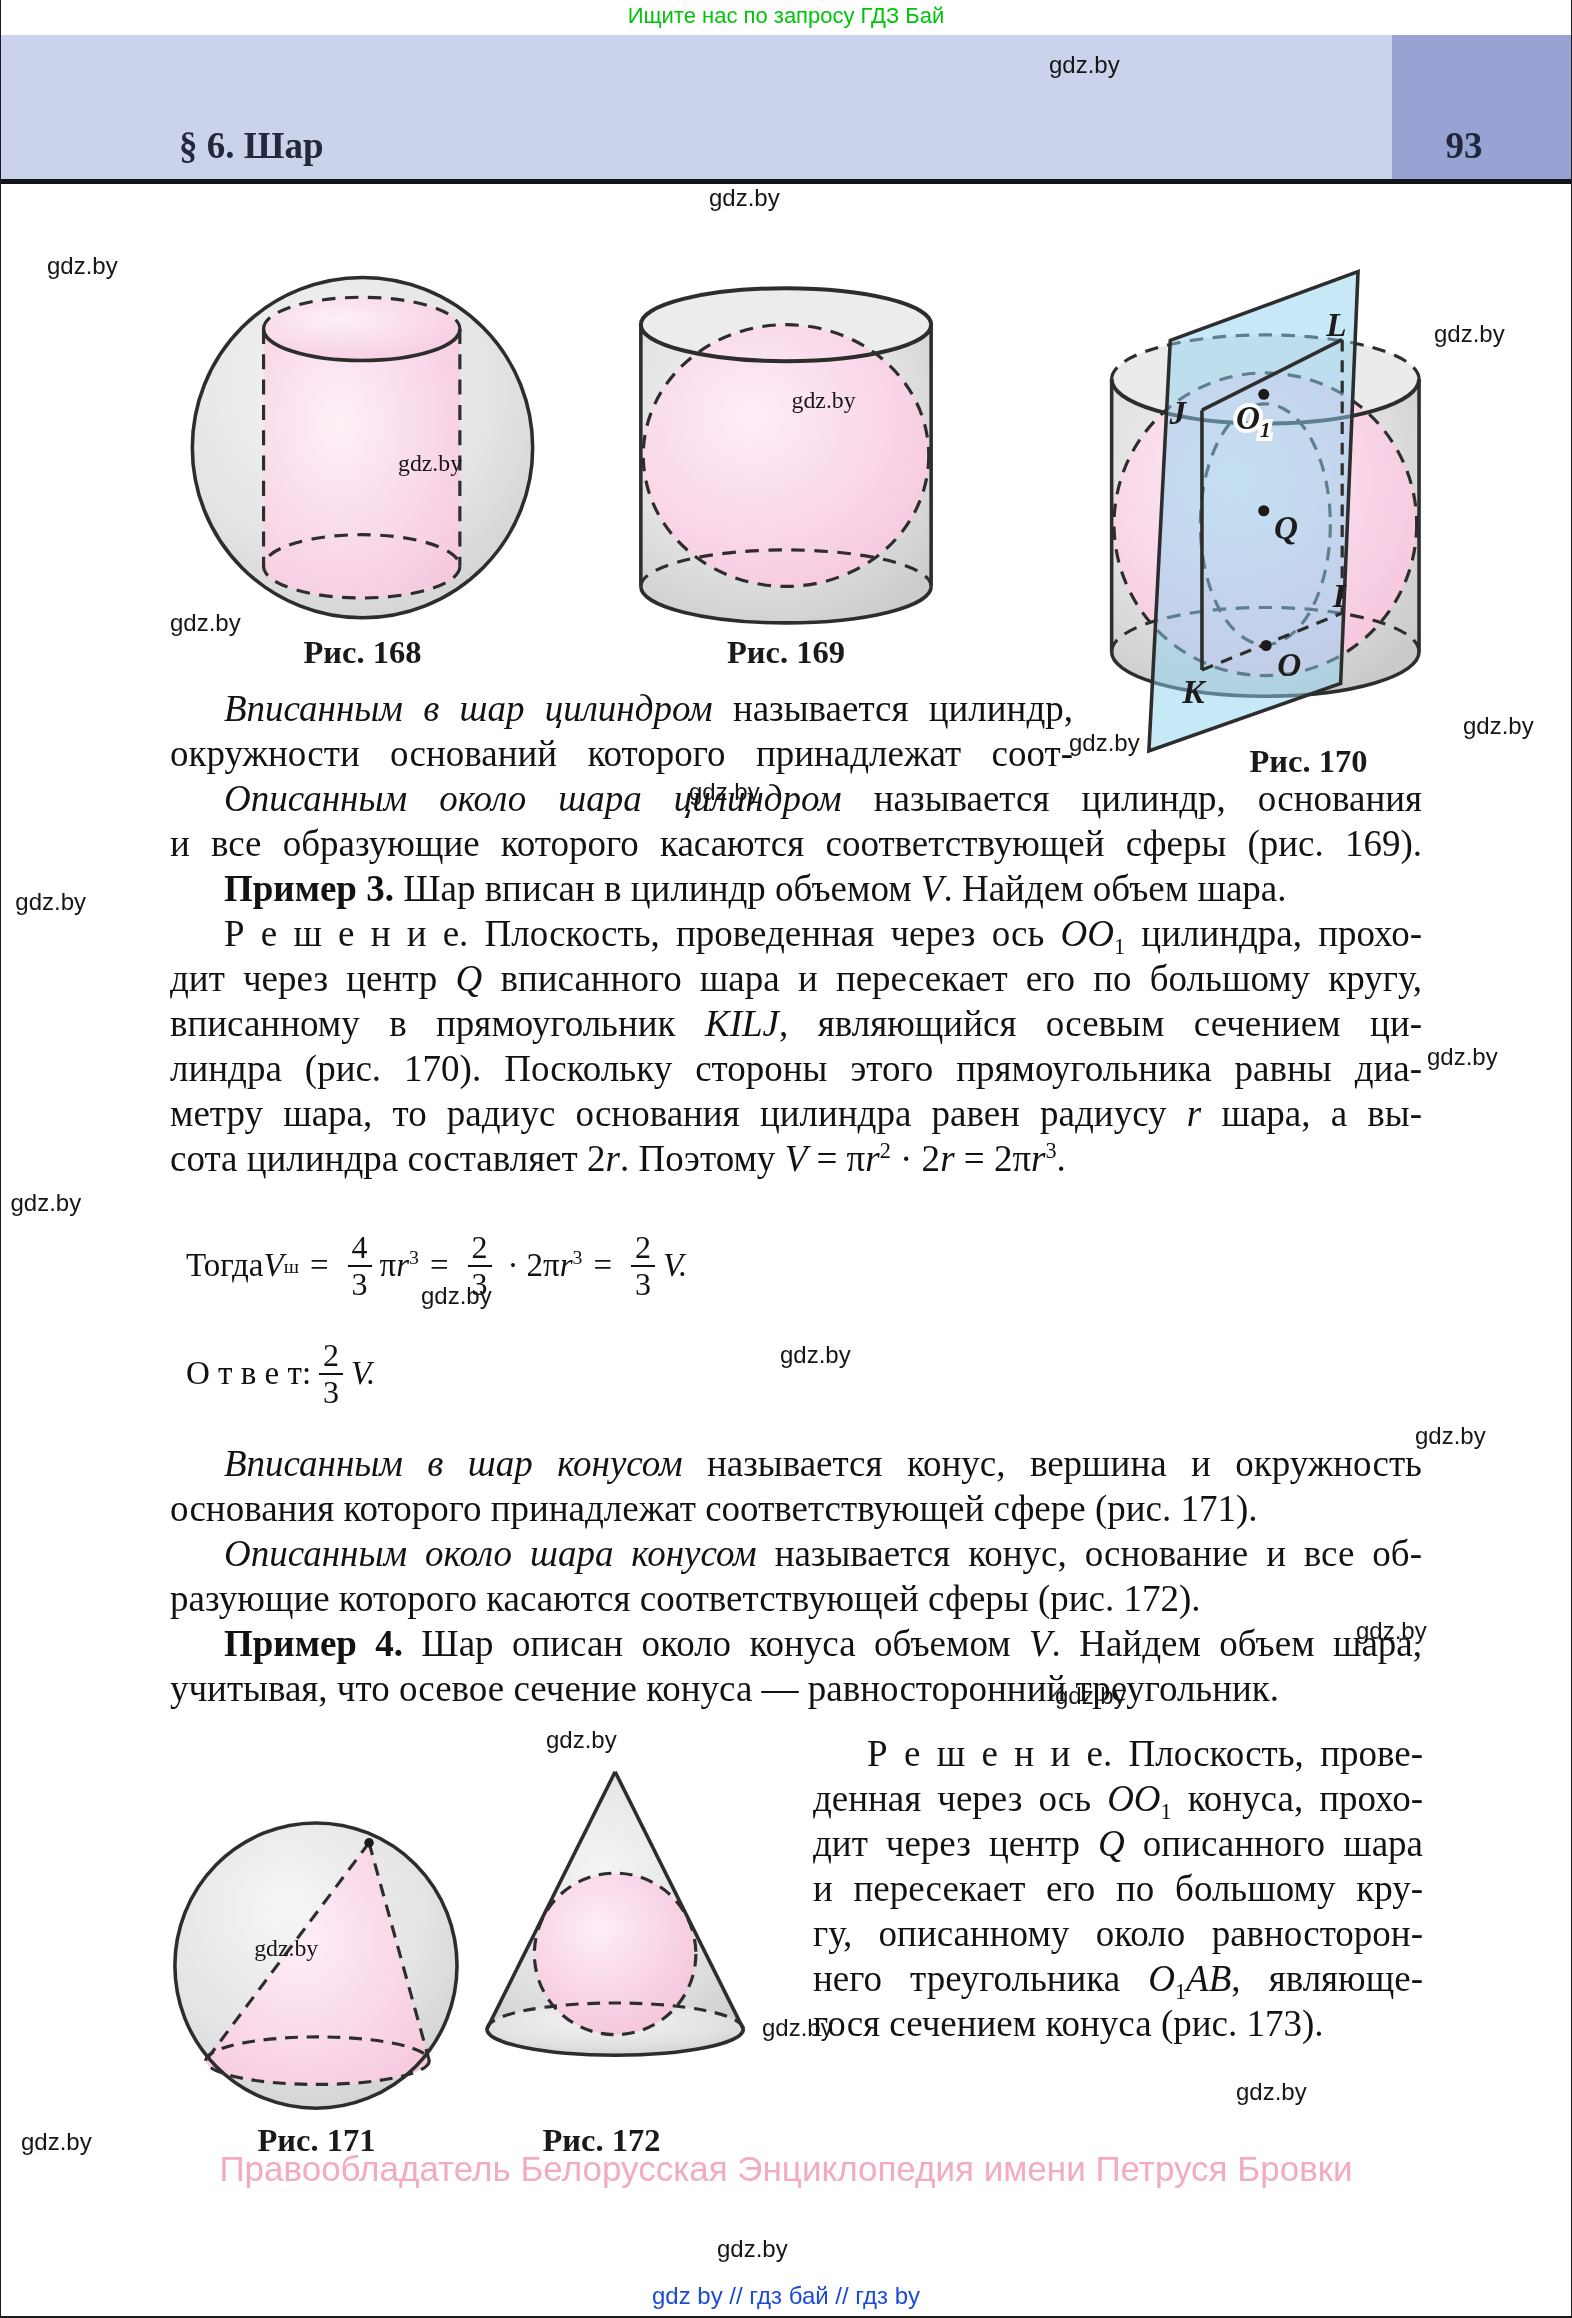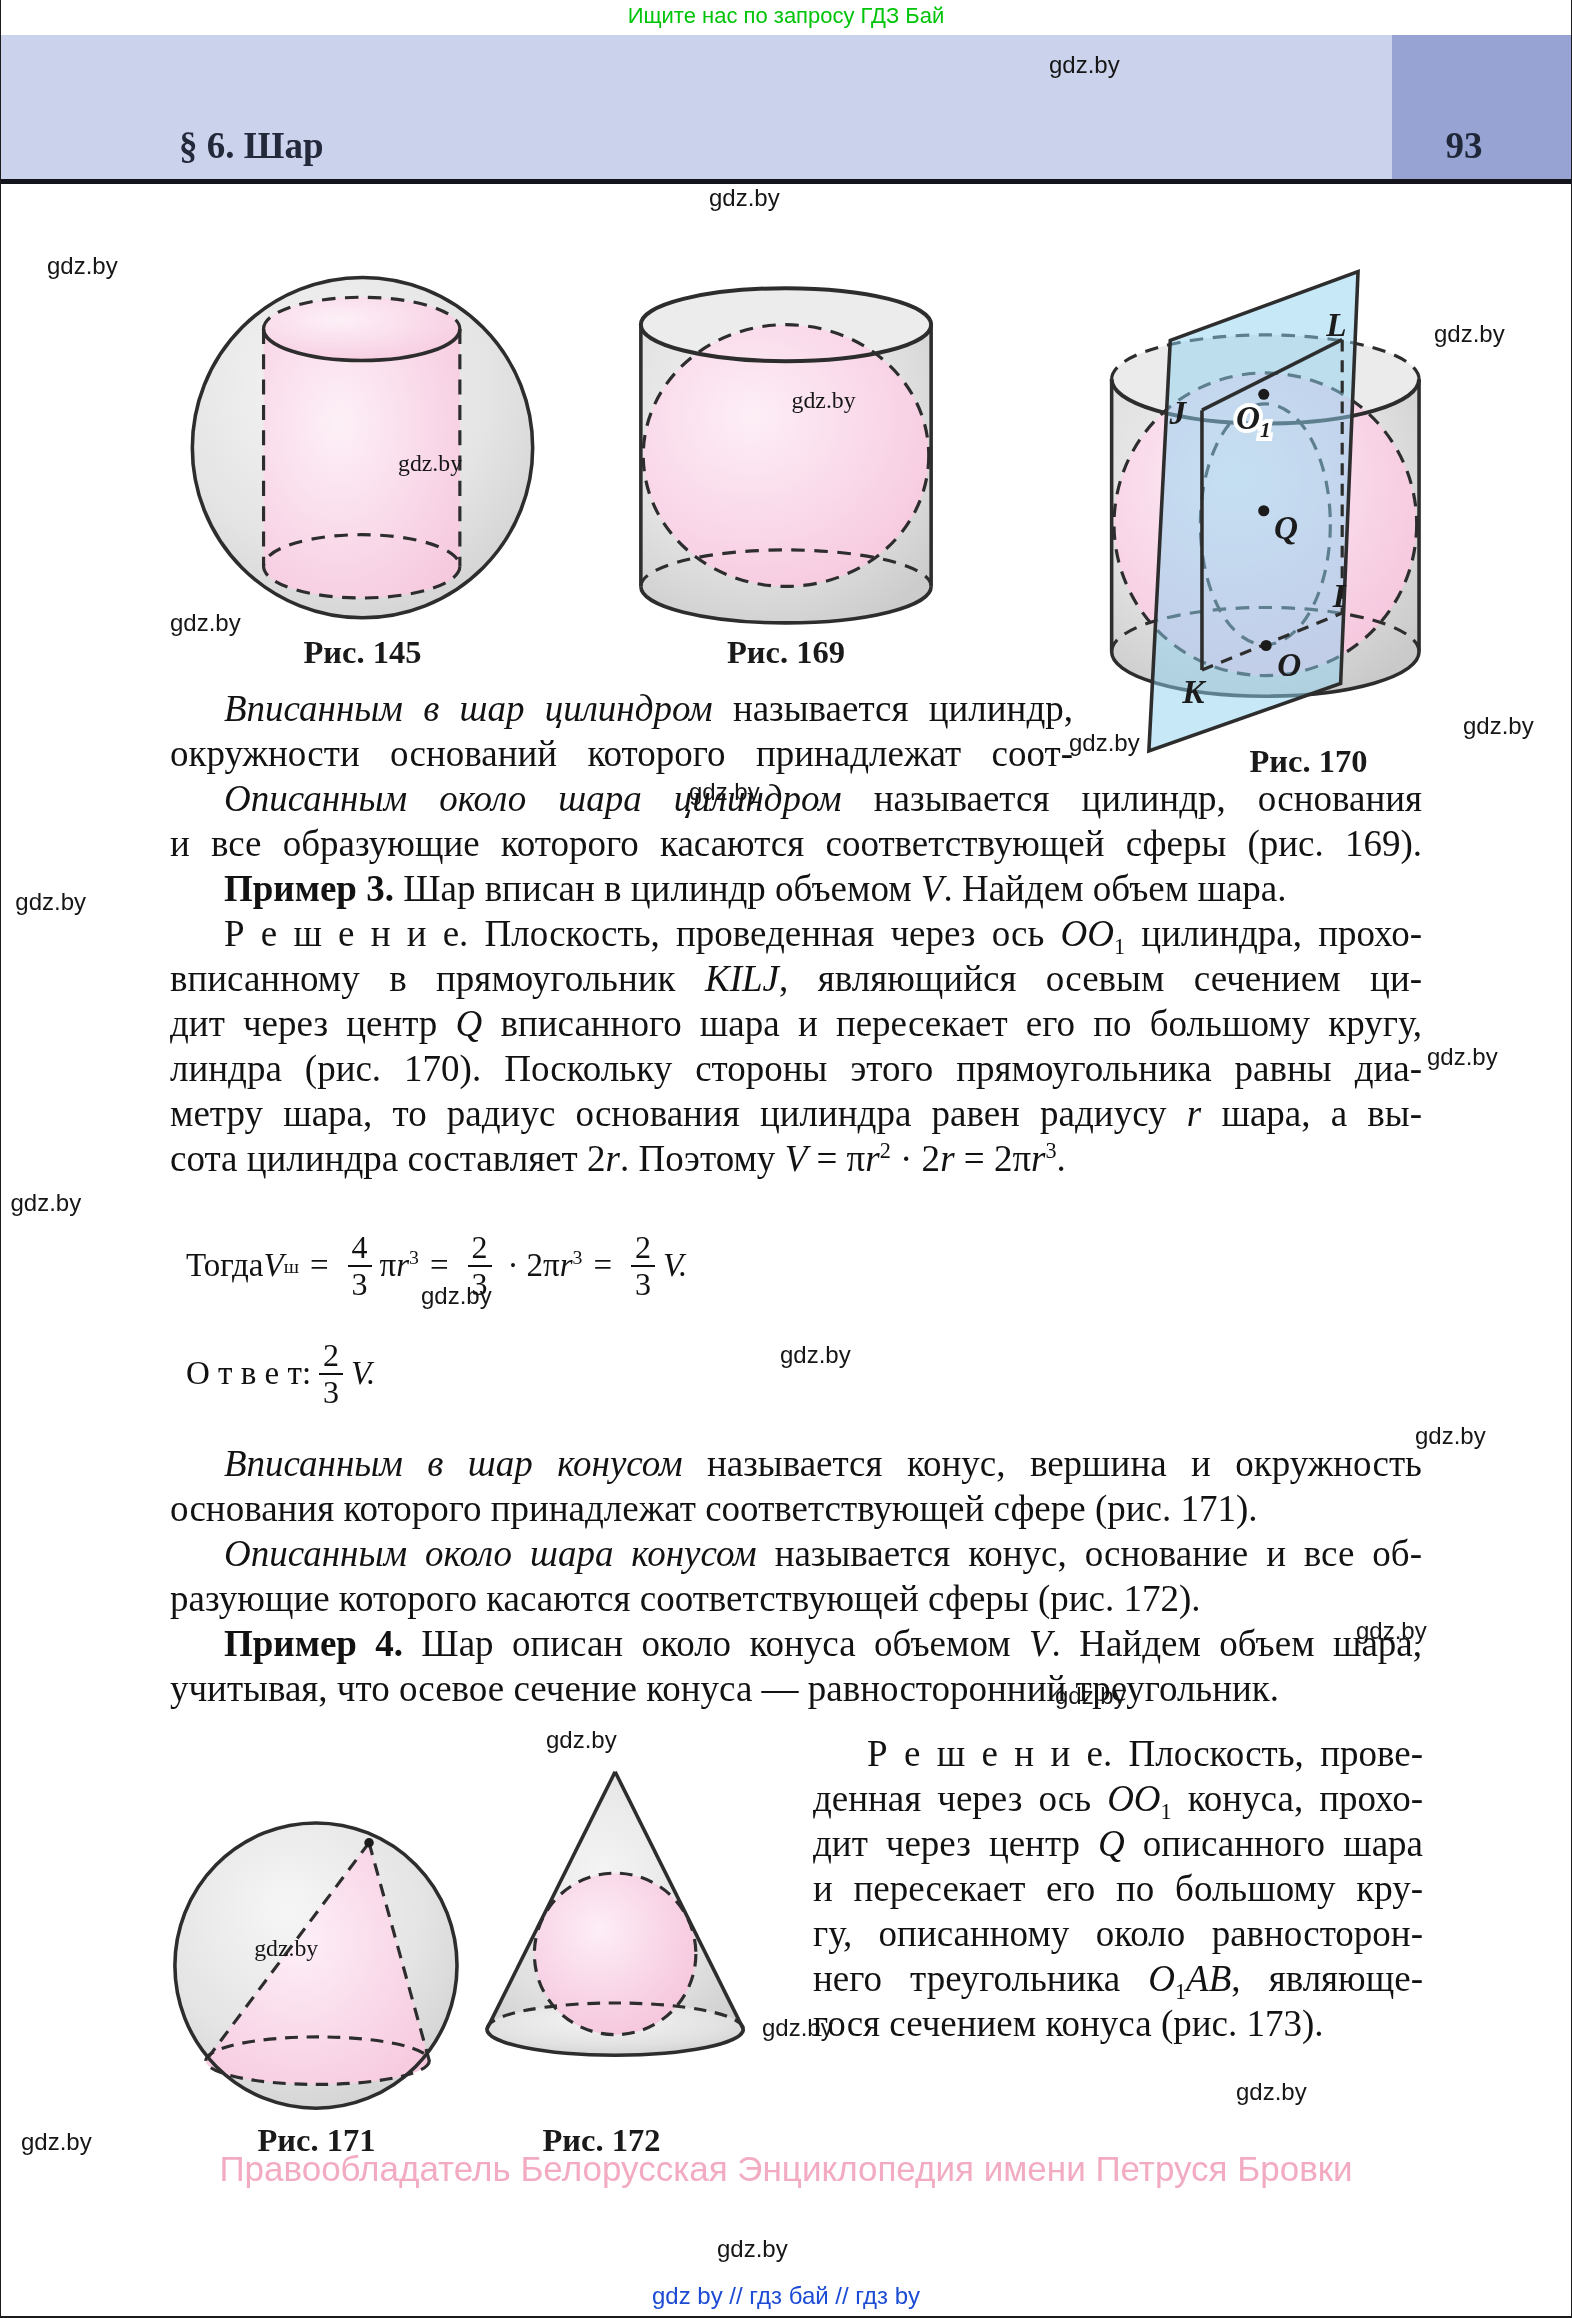--- a/index.html
+++ b/index.html
@@ -86,21 +86,21 @@
     <path d="M118,82 A124,40 0 0 0 366,82 L366,382 A124,40 0 0 1 118,382 Z" fill="url(#pink1)"></path>
     <ellipse cx="242" cy="82" rx="124" ry="40" fill="url(#pink1)"></ellipse>
     <path d="M118,82 A124,40 0 0 1 366,82" fill="none" stroke="#2d2d2d" stroke-width="4" stroke-dasharray="17 12"></path>
     <path d="M118,82 A124,40 0 0 0 366,82" fill="none" stroke="#2d2d2d" stroke-width="4.5"></path>
     <line x1="118" y1="82" x2="118" y2="382" stroke="#2d2d2d" stroke-width="4" stroke-dasharray="19 13"></line>
     <line x1="366" y1="82" x2="366" y2="382" stroke="#2d2d2d" stroke-width="4" stroke-dasharray="19 13"></line>
     <ellipse cx="242" cy="382" rx="124" ry="40" fill="none" stroke="#2d2d2d" stroke-width="4" stroke-dasharray="17 12"></ellipse>
     <ellipse cx="243" cy="232" rx="215" ry="215" fill="none" stroke="#2d2d2d" stroke-width="4.5"></ellipse>
     <text x="288" y="262" font-size="30" font-family="Liberation Sans, sans-serif" fill="#161616">gdz.by</text>
   </svg>
-  <div class="abs cap" style="left:169px;top:634px;width:385px;">Рис. 145</div>
+  <div class="abs cap" style="left:169px;top:634px;width:385px;">Рис. 168</div>
 
   <svg class="abs" style="left:624px;top:285px;" width="322" height="353" viewBox="0 0 406 445">
     <defs>
       <radialGradient id="gray2" cx="40%" cy="30%" r="80%">
         <stop offset="0%" stop-color="#f4f4f4"></stop>
           <stop offset="60%" stop-color="#e2e2e2"></stop>
           <stop offset="100%" stop-color="#cccccc"></stop>
       </radialGradient>
       <radialGradient id="pink2" cx="38%" cy="35%" r="85%">
         <stop offset="0%" stop-color="#fdeef6"></stop>
@@ -163,22 +163,22 @@
   </svg>
   <div class="abs cap" style="left:1141px;top:743px;width:333px;text-align:center;">Рис. 170</div>
 
   <div class="abs txt" style="left:169px;top:686px;width:1252px;">
     <div class="ln jl ind narrow"><span class="i">Вписанным в шар цилиндром</span><span> называется цилиндр,</span></div>
     <div class="ln jl narrow"><span>окружности оснований которого принадлежат соот-</span></div>
     <div class="ln jl ind"><span class="i">Описанным около шара цилиндром</span><span> называется цилиндр, основания</span></div>
     <div class="ln jl"><span>и все образующие которого касаются соответствующей сферы (рис. 169).</span></div>
     <div class="ln ind"><span class="b">Пример 3.</span><span> Шар вписан в цилиндр объемом </span><span class="i">V</span><span>. Найдем объем шара.</span></div>
     <div class="ln jl ind"><span>Р е ш е н и е. Плоскость, проведенная через ось </span><span class="i">OO</span><span class="sub">1</span><span> цилиндра, прохо-</span></div>
+    <div class="ln jl"><span>дит через центр </span><span class="i">Q</span><span> вписанного шара и пересекает его по большому кругу,</span></div>
     <div class="ln jl"><span>вписанному в прямоугольник </span><span class="i">KILJ</span><span>, являющийся осевым сечением ци-</span></div>
-    <div class="ln jl"><span>дит через центр </span><span class="i">Q</span><span> вписанного шара и пересекает его по большому кругу,</span></div>
     <div class="ln jl"><span>линдра (рис. 170). Поскольку стороны этого прямоугольника равны диа-</span></div>
     <div class="ln jl"><span>метру шара, то радиус основания цилиндра равен радиусу </span><span class="i">r</span><span> шара, а вы-</span></div>
     <div class="ln"><span>сота цилиндра составляет 2</span><span class="i">r</span><span>. Поэтому </span><span class="i">V</span><span> = π</span><span class="i">r</span><span class="sup">2</span><span> · 2</span><span class="i">r</span><span> = 2π</span><span class="i">r</span><span class="sup">3</span><span>.</span></div>
   </div>
 
   <div class="formula" style="left:185px;top:1230px;">
     <span>Тогда </span>
     <span class="i">V</span>
       <span class="sub">ш</span>
     <span class="eq">=</span>

